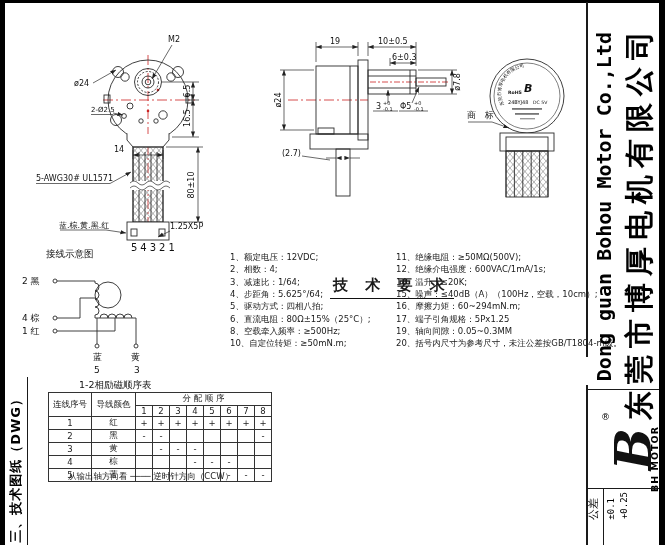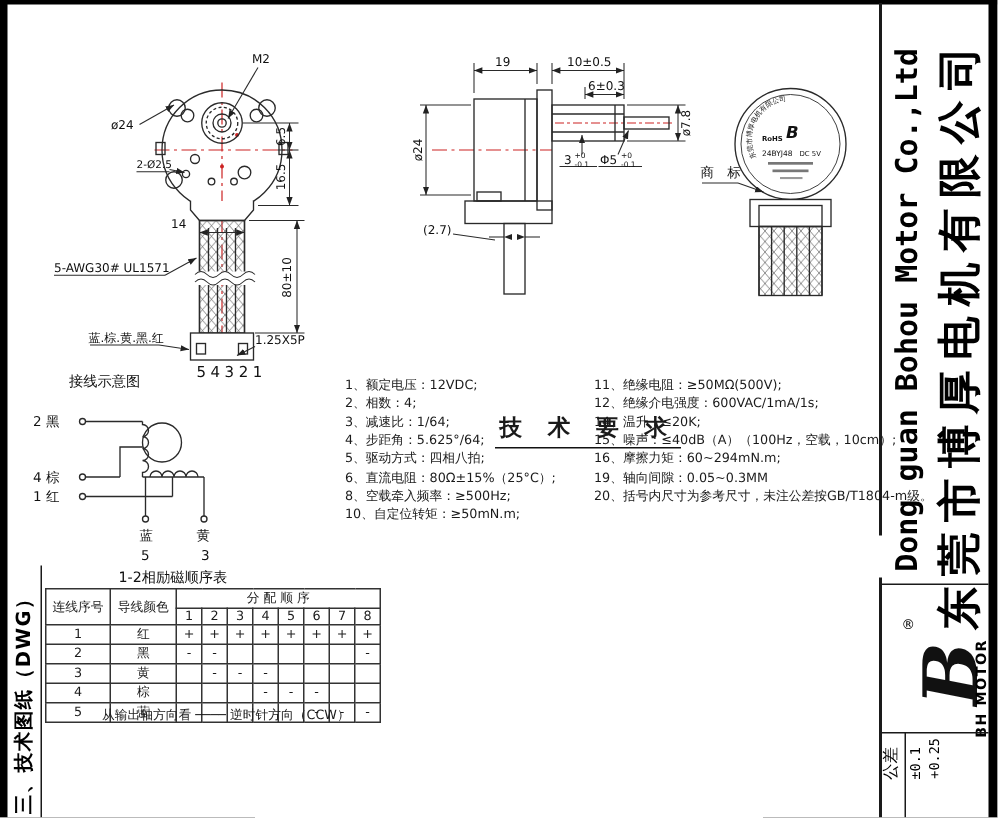--- a/index.html
+++ b/index.html
@@ -16,21 +16,21 @@
   .section-heading{font-size:13px;font-weight:bold;color:#000;letter-spacing:1px;}
   .brand-text{font-size:9.5px;font-weight:bold;letter-spacing:1px;color:#000;}
   .logo-b{font-family:"DejaVu Serif",serif;font-size:50px;font-style:italic;font-weight:bold;color:#111;}
   .reg-mark{font-size:9px;color:#000;}
   .tol-label{font-size:11px;color:#000;}
   .tol-val{font-size:9px;color:#000;font-family:"DejaVu Sans Mono",monospace;}
   .tech-title{position:absolute;left:330px;top:228px;font-size:15px;font-weight:bold;
               letter-spacing:6px;border-bottom:1.5px solid #111;padding:0 3px 3px 3px;white-space:nowrap;margin-top:48px;}
   .tr-col{position:absolute;}
   .tr-item{font-size:8.5px;line-height:12.35px;white-space:nowrap;}
-  table.seq{position:absolute;left:30px;top:392px;border-collapse:collapse;table-layout:fixed;
+  table.seq{position:absolute;left:48px;top:392px;border-collapse:collapse;table-layout:fixed;
             font-size:8.5px;}
   table.seq td{border:1px solid #333;text-align:center;padding:0;height:10px;overflow:hidden;white-space:nowrap;}
   table.seq td.hd{height:10px;}
   .seq-note{position:absolute;left:68px;top:471px;font-size:8.5px;white-space:nowrap;}
   svg text{font-family:"DejaVu Sans",sans-serif;fill:#111;}
 </style>
 </head>
 <body>
 
 <div class="sheet">
@@ -269,20 +269,21 @@
     <div class="tr-item">6、直流电阻：80Ω±15%（25°C）;</div>
     <div class="tr-item">8、空载牵入频率：≥500Hz;</div>
     <div class="tr-item">10、自定位转矩：≥50mN.m;</div>
   </div>
   <div class="tr-col" style="left:396px;top:251px">
     <div class="tr-item">11、绝缘电阻：≥50MΩ(500V);</div>
     <div class="tr-item">12、绝缘介电强度：600VAC/1mA/1s;</div>
     <div class="tr-item">14、温升：≤20K;</div>
     <div class="tr-item">15、噪声：≤40dB（A）（100Hz，空载，10cm）;</div>
     <div class="tr-item">16、摩擦力矩：60~294mN.m;</div>
+    <div class="tr-item">17、端子引角规格：5Px1.25</div>
     <div class="tr-item">19、轴向间隙：0.05~0.3MM</div>
     <div class="tr-item">20、括号内尺寸为参考尺寸，未注公差按GB/T1804-m级。</div>
   </div>
 
   <table class="seq">
     <colgroup>
       <col style="width:43px">
         <col style="width:44px">
       <col style="width:17px">
         <col style="width:17px">

